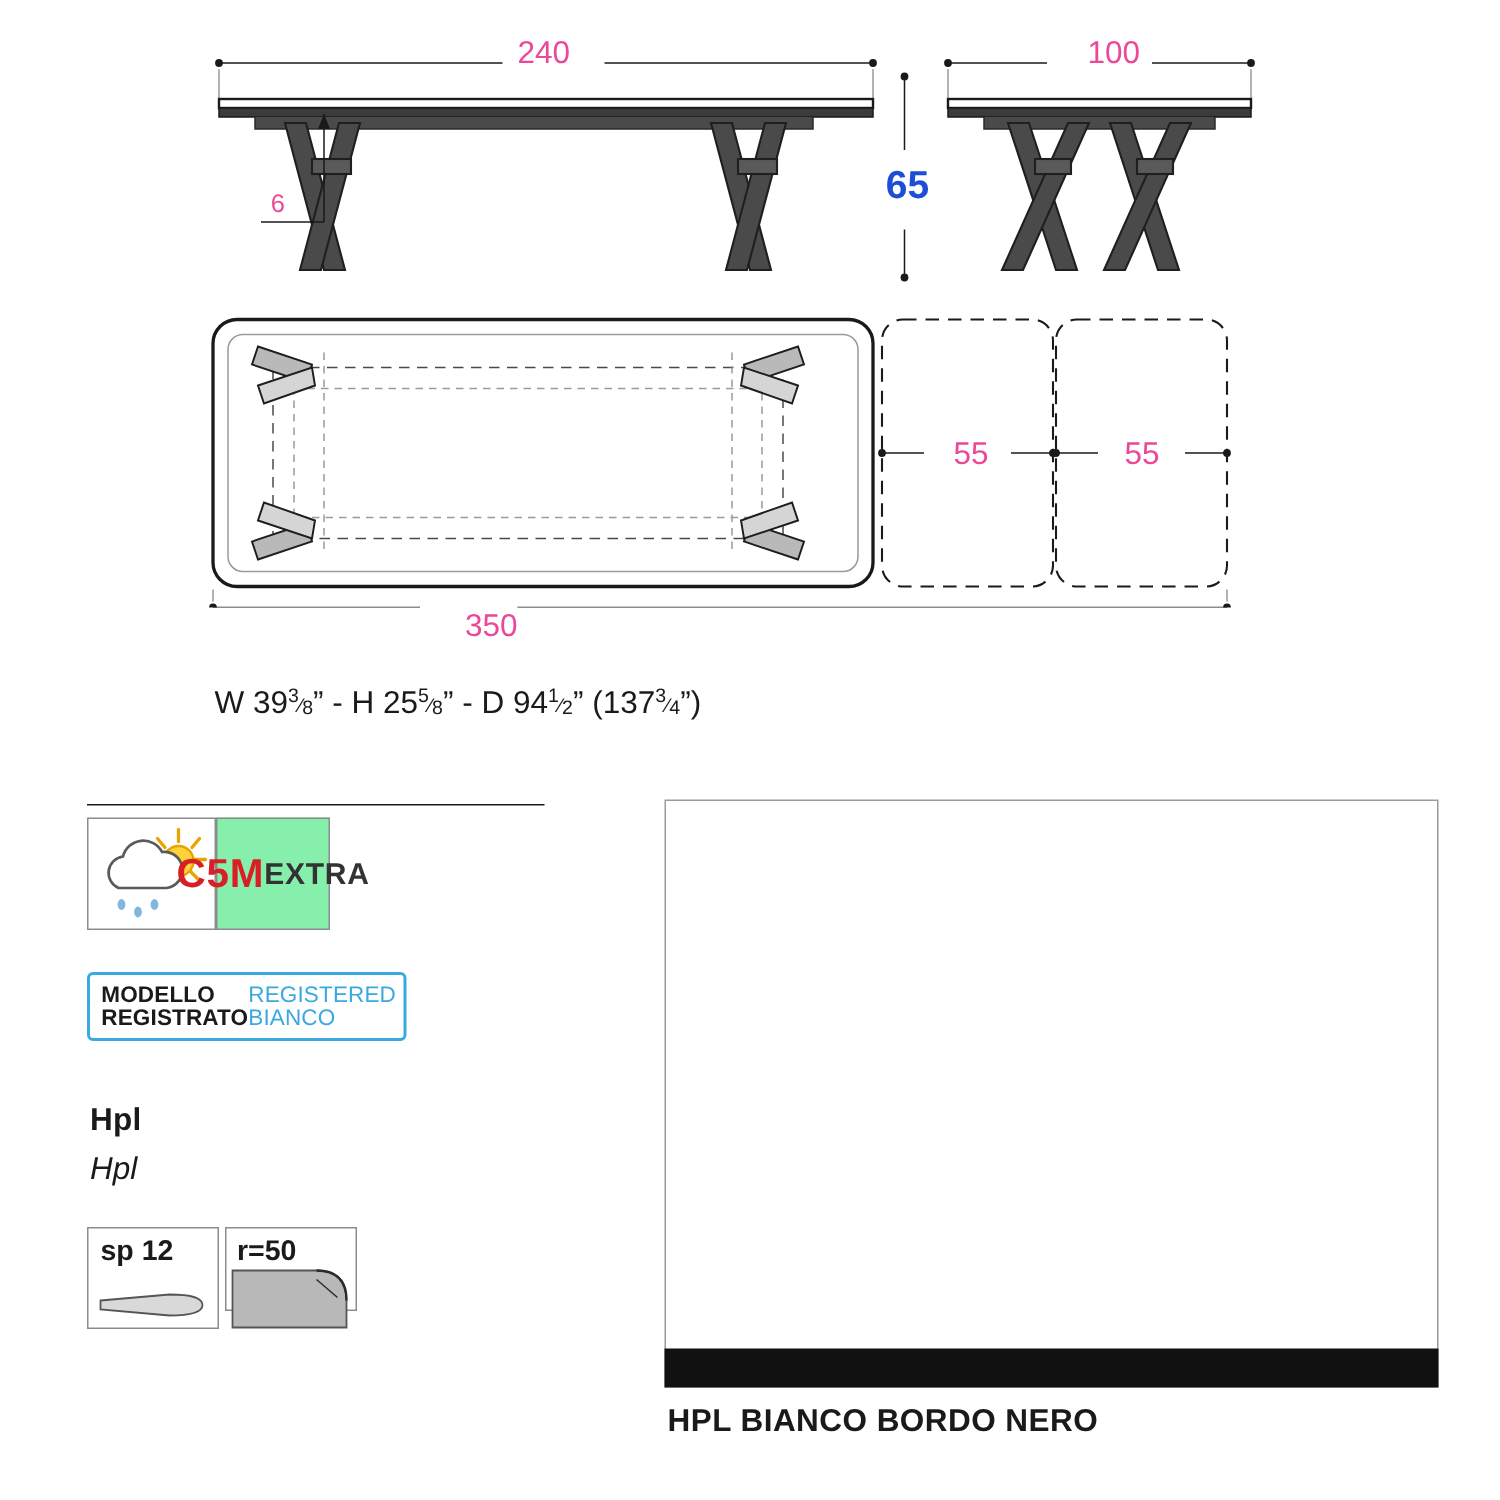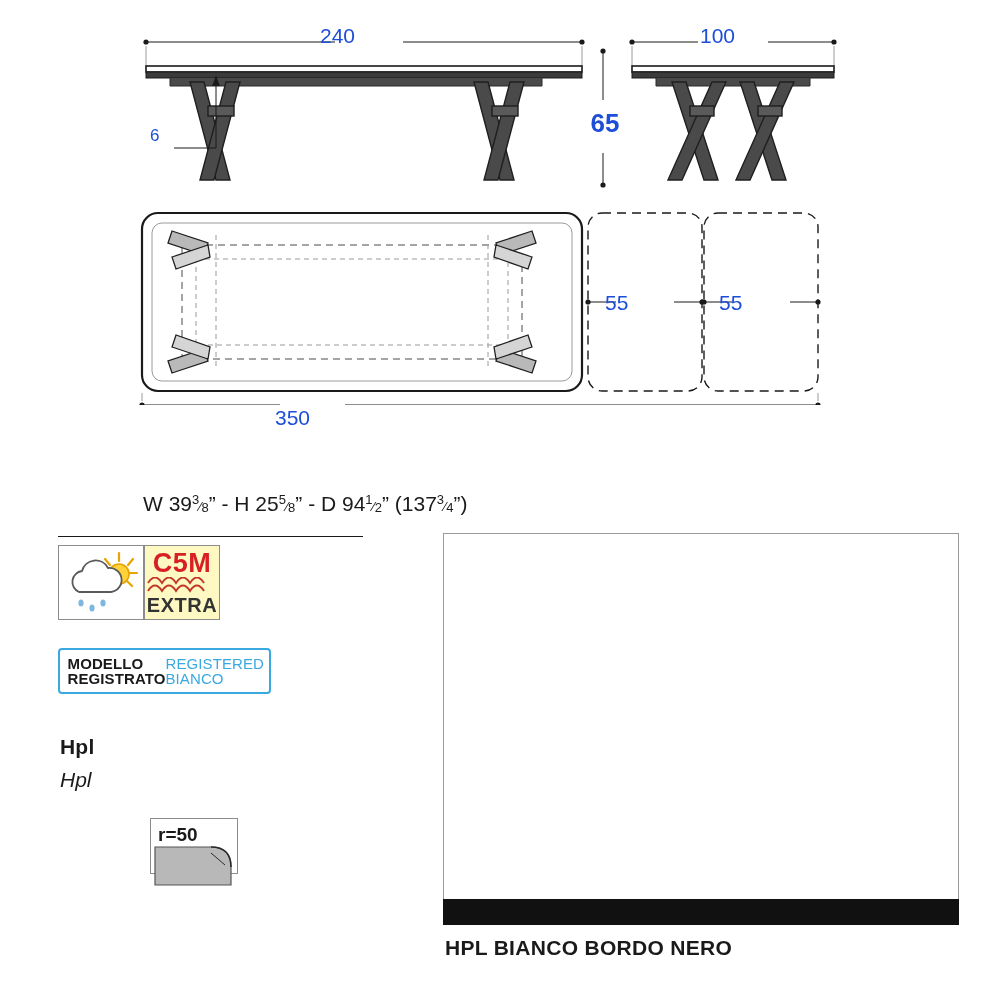--- a/index.html
+++ b/index.html
@@ -10,22 +10,22 @@
     font-family: "Liberation Sans", sans-serif;
     color: #1a1a1a;
     overflow: hidden;
   }
   .page { position: relative; width: 1000px; height: 1000px; }
 
   
   .abs { position: absolute; }
   .dim-label {
     font-size: 21px;
-    color: #1d4ed8;
-    text-align: left;
+    color: #ec4899;
+    text-align: right;
     font-family: "Liberation Sans", sans-serif;
   }
   .dim-label.red { color: #1d4ed8; font-weight: bold; font-size: 26px; }
   .dim-label.small { font-size: 17px; }
 
   
   svg { display: block; }
 
   
   .icon-box {
@@ -64,22 +64,22 @@
     display: flex;
     align-items: center;
     padding: 2px 5px 2px 3px;
   }
   .reg-lines { display: flex; flex-direction: row; line-height: 1.02; margin-left: 4px; }
   .reg-l1 { font-size: 15px; font-weight: bold; color: #1a1a1a; letter-spacing: .1px; }
   .reg-l2 { font-size: 15px; color: #3aa9e0; letter-spacing: .1px; }
 
   .c5m-box {
     border: 1px solid #8c8c8c;
-    background: #fef9c3;
-    display: flex; flex-direction: column; align-items: center; justify-content: center;
+    background: #86efac;
+    display: flex; flex-direction: row; align-items: center; justify-content: center;
   }
   .c5m-top { font-size: 27px; font-weight: bold; color: #d81f26; line-height: 1; letter-spacing: .5px;}
   .c5m-bot { font-size: 20px; font-weight: bold; color: #333; line-height: 1; letter-spacing: .5px;}
 
   .sp-label { font-size: 19px; font-weight: bold; }
   .frac { display: inline-block; font-size: 13px; vertical-align: 0.05em; }
   .frac sup { font-size: 13px; vertical-align: 0.5em; }
   .frac sub { font-size: 13px; vertical-align: -0.1em; }
   .meas-line { font-size: 21px; color: #1a1a1a; }
 </style>
@@ -214,21 +214,21 @@
     <g stroke="#9a9a9a" stroke-width="1">
       <line x1="12" y1="188" x2="12" y2="196"></line>
       <line x1="688" y1="188" x2="688" y2="196"></line>
     </g>
   </svg>
 
   <div class="dim-label abs" style="left:605px; top:291px; width:54px;">55</div>
   <div class="dim-label abs" style="left:719px; top:291px; width:54px;">55</div>
   <div class="dim-label abs" style="left:275px; top:406px; width:70px;">350</div>
 
-  <div class="abs meas-line" style="left:143px; top:456px; white-space:nowrap;margin-top:36px;">
+  <div class="abs meas-line" style="left:143px; top:456px; white-space:nowrap;">
     <span>W 39</span><span class="frac"><sup>3</sup>⁄<sub>8</sub></span>”
     <span>- H 25</span><span class="frac"><sup>5</sup>⁄<sub>8</sub></span>”
     <span>- D 94</span><span class="frac"><sup>1</sup>⁄<sub>2</sub></span>”
     <span>(137</span><span class="frac"><sup>3</sup>⁄<sub>4</sub></span>”<span>)</span>
   </div>
 
   <div class="abs" style="left:58px; top:536px; width:305px; height:1px; background:#1a1a1a;"></div>
 
   <div class="abs icon-box" style="left:58px; top:545px; width:86px; height:75px;">
     <svg width="84" height="73" viewBox="0 0 84 73">
@@ -273,20 +273,26 @@
     </svg>
     <div class="reg-lines">
       <div class="reg-l1">MODELLO REGISTRATO</div>
       <div class="reg-l2">REGISTERED BIANCO</div>
     </div>
   </div>
 
   <div class="abs material-name" style="left:60px; top:735px;">Hpl</div>
   <div class="abs material-name-it" style="left:60px; top:768px;">Hpl</div>
 
+  <div class="abs icon-box" style="left:58px; top:818px; width:88px; height:68px;">
+    <div class="abs sp-label" style="left:8px; top:5px;">sp 12</div>
+    <svg class="abs" style="left:4px; top:32px;" width="80" height="32" viewBox="0 0 80 32">
+      <path d="M4 16 L50 12 q22 0 22 7 q0 7 -22 7 L4 22 Z" fill="#d9d9d9" stroke="#555" stroke-width="1.2"></path>
+    </svg>
+  </div>
 
   <div class="abs icon-box" style="left:150px; top:818px; width:88px; height:56px;">
     <div class="abs sp-label" style="left:7px; top:5px;">r=50</div>
     <svg class="abs" style="left:0px; top:26px;" width="88" height="42" viewBox="0 0 88 42">
       <path d="M4 2 L60 2 q20 0 20 20 L80 40 L4 40 Z" fill="#b8b8b8" stroke="#555" stroke-width="1.2"></path>
       <path d="M60 2 q20 0 20 20" fill="none" stroke="#2b2b2b" stroke-width="1.6"></path>
       <line x1="60" y1="8" x2="74" y2="20" stroke="#2b2b2b" stroke-width="1"></line>
     </svg>
   </div>
 

